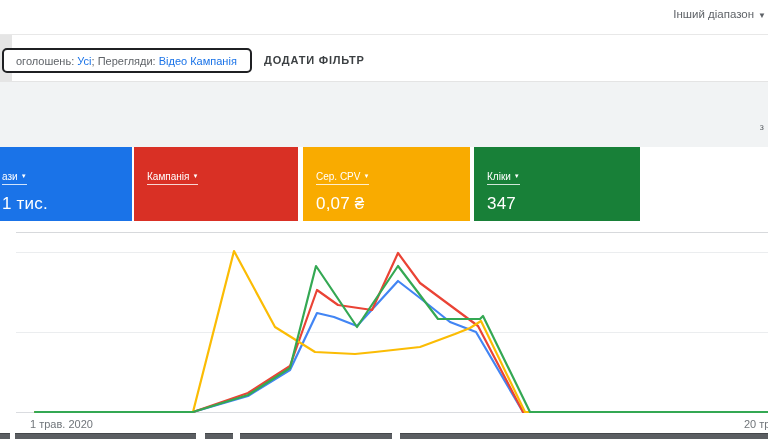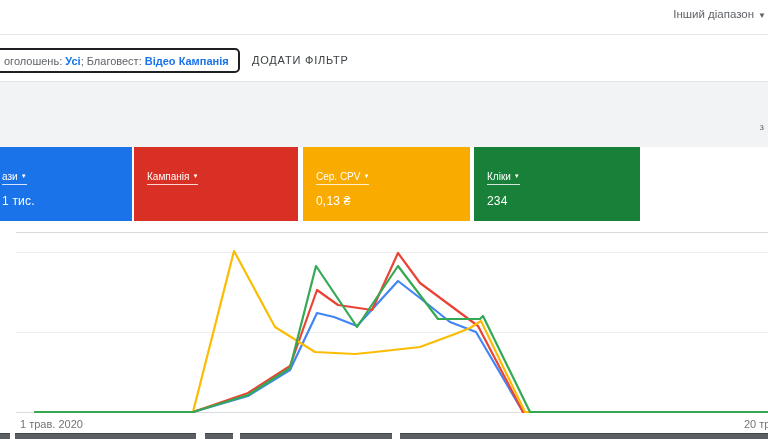--- a/index.html
+++ b/index.html
@@ -7,55 +7,55 @@
           font-family:"Liberation Sans","DejaVu Sans",sans-serif;}
 
   
   .topbar{position:absolute;top:0;left:0;right:0;height:34px;background:#fff;
           border-bottom:1px solid #e8e8e8;}
   .range-btn{position:absolute;top:8px;right:2px;color:#5f6368;font-size:11.5px;
              white-space:nowrap;cursor:pointer;}
   .range-btn .caret{font-size:8px;color:#5f6368;margin-left:4px;}
 
   
-  .filter-row{position:absolute;top:35px;left:0;right:0;height:46px;background:#fff;
+  .filter-row{position:absolute;top:35px;left:12px;right:0;height:46px;background:#fff;
               border-bottom:1px solid #e4e4e4;}
   .chip{position:absolute;left:-10px;top:13px;width:250px;height:25px;box-sizing:border-box;
         border:2px solid #1f2023;border-radius:5px;background:#fff;display:flex;
         align-items:center;padding-left:12px;font-size:11px;white-space:nowrap;overflow:hidden;}
   .chip span{white-space:pre;}
   .chip .muted{color:#5f6368;}
-  .chip .link{color:#1a73e8;font-weight:bold;}
+  .chip .link{color:#1a73e8;font-weight:normal;}
   .add-filter{position:absolute;left:252px;top:13px;height:25px;line-height:25px;
-              font-size:11px;font-weight:normal;letter-spacing:.8px;color:#3c4043;cursor:pointer;}
+              font-size:11px;font-weight:bold;letter-spacing:.8px;color:#3c4043;cursor:pointer;}
 
   
   .grayband{position:absolute;top:82px;left:0;right:0;height:65px;background:#f1f3f4;}
   .band-frag{position:absolute;top:40px;right:4px;font-size:9px;color:#5f6368;}
 
   
   .panel{position:absolute;top:147px;left:0;right:0;bottom:0;background:#fff;}
 
   
   .card{position:absolute;top:147px;height:74px;color:#fff;box-sizing:border-box;
         padding:19px 0 0 13px;overflow:hidden;cursor:pointer;}
   .card.cut{padding-left:2px;}
   .card-0{left:0;width:132px;}
   .card-1{left:134px;width:164px;}
   .card-2{left:303px;width:167px;}
   .card-3{left:474px;width:166px;}
   .card .lblwrap{display:inline-block;border-bottom:1px solid rgba(255,255,255,.8);
                  padding-bottom:2px;font-size:10px;line-height:10px;}
   .card .caret{font-size:6px;vertical-align:2px;margin-left:3px;}
-  .card .val{font-size:12px;margin-top:9px;letter-spacing:.2px;}
+  .card .val{font-size:17px;margin-top:9px;letter-spacing:.2px;}
 
   
   .chart-svg{position:absolute;top:0;left:0;width:768px;height:439px;pointer-events:none;}
   .x-label{position:absolute;top:418px;font-size:11px;color:#70757a;white-space:nowrap;}
-  .x-label.start{left:20px;}
+  .x-label.start{left:30px;}
   .x-label.end{left:744px;}
 
   
   .strip-seg{position:absolute;top:433px;height:6px;background:#5b5e62;border-top:1px solid #44474a;box-sizing:border-box;}
 </style>
 </head>
 <body>
 
 <div class="screen">
 
@@ -63,46 +63,46 @@
     <div class="range-btn">
       <span>Інший діапазон</span><span class="caret">▼</span>
     </div>
   </div>
 
   <div class="filter-row">
     <div class="chip">
       <span class="muted">оголошень: </span>
         <span class="link">Усі</span>
         <span class="muted">; </span>
-        <span class="muted">Благовест: </span>
+        <span class="muted">Перегляди: </span>
         <span class="link">Відео Кампанія</span>
     </div>
     <div class="add-filter">ДОДАТИ ФІЛЬТР</div>
   </div>
 
   <div class="grayband">
     <span class="band-frag">з</span>
   </div>
 
   <div class="panel"></div>
 
   <div class="card card-0 cut" style="background: rgb(26, 115, 232);">
     <span class="lblwrap"><span>ази</span><span class="caret">▼</span></span>
     <div class="val">1 тис.</div>
   </div>
   <div class="card card-1" style="background: rgb(217, 48, 37);">
     <span class="lblwrap"><span>Кампанія</span><span class="caret">▼</span></span>
   </div>
   <div class="card card-2" style="background: rgb(249, 171, 0);">
     <span class="lblwrap"><span>Сер. CPV</span><span class="caret">▼</span></span>
-    <div class="val">0,13 ₴</div>
+    <div class="val">0,07 ₴</div>
   </div>
   <div class="card card-3" style="background: rgb(24, 128, 56);">
     <span class="lblwrap"><span>Кліки</span><span class="caret">▼</span></span>
-    <div class="val">234</div>
+    <div class="val">347</div>
   </div>
 
   <svg id="chart-svg" class="chart-svg" viewBox="0 0 768 439">
     <line x1="16" y1="232.5" x2="768" y2="232.5" stroke="#d7d9dc" stroke-width="1"></line>
     <line x1="16" y1="252.5" x2="768" y2="252.5" stroke="#ebedef" stroke-width="1"></line>
     <line x1="16" y1="332.5" x2="768" y2="332.5" stroke="#ebedef" stroke-width="1"></line>
     <line x1="16" y1="412.5" x2="768" y2="412.5" stroke="#dadce0" stroke-width="1.2"></line>
   <polyline points="35,412 193,412 248,396 290,370 317,313 334,317 357,326 398,281 420,298 450,322 476,332 523,412 768,412" fill="none" stroke="#4285f4" stroke-width="2.2" stroke-linejoin="round" stroke-linecap="round"></polyline>
       <polyline points="35,412 193,412 248,393 290,366 317,290 338,305 372,310 398,253 420,283 478,326 523,412 768,412" fill="none" stroke="#ea4335" stroke-width="2.2" stroke-linejoin="round" stroke-linecap="round"></polyline>
       <polyline points="35,412 193,412 234,251 275,327 315,352 355,354 375,352 420,347 455,334 470,328 481,321 525,412 768,412" fill="none" stroke="#fbbc04" stroke-width="2.2" stroke-linejoin="round" stroke-linecap="round"></polyline>

